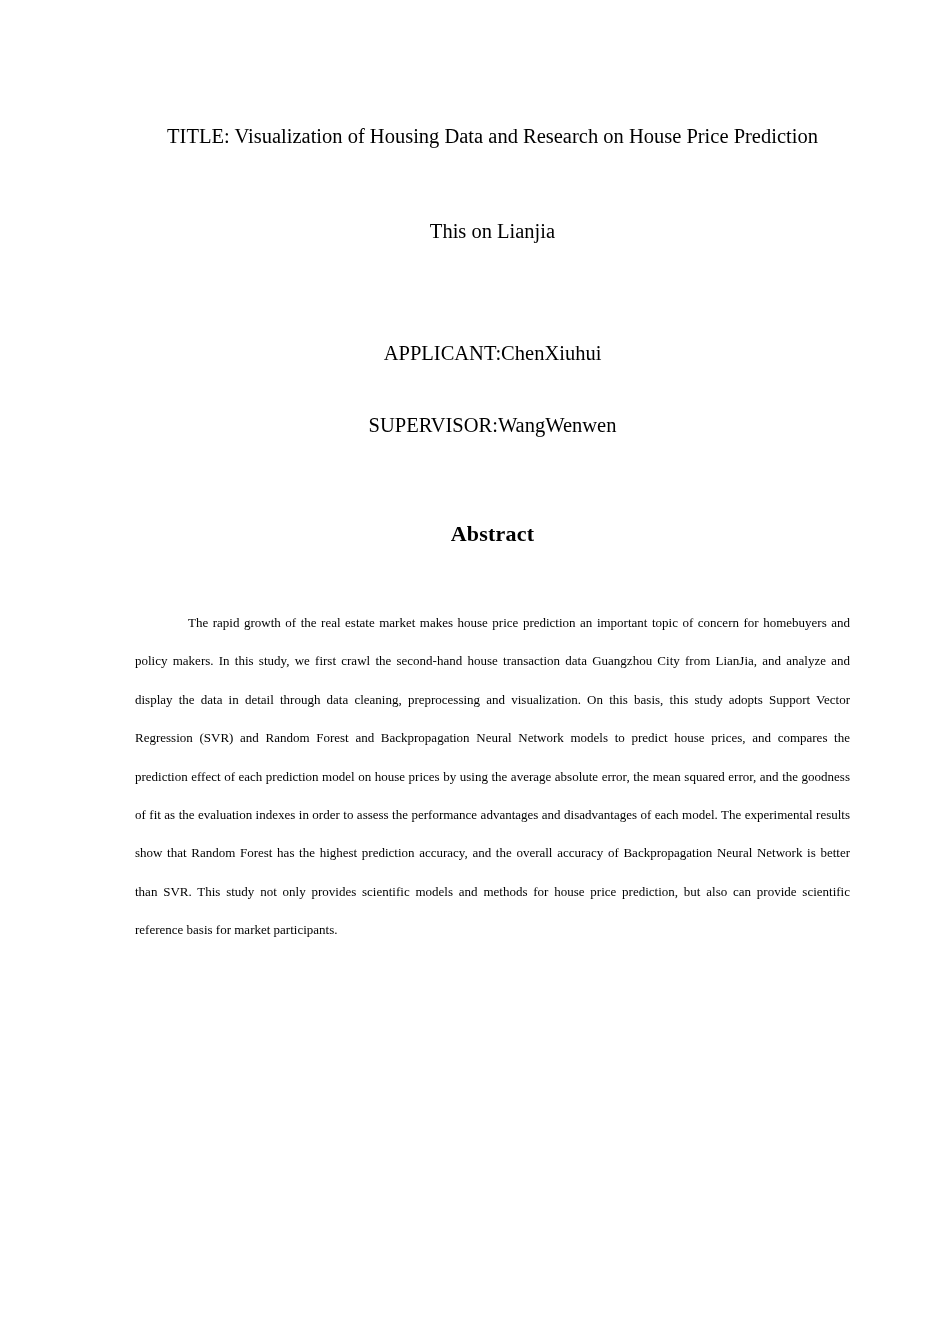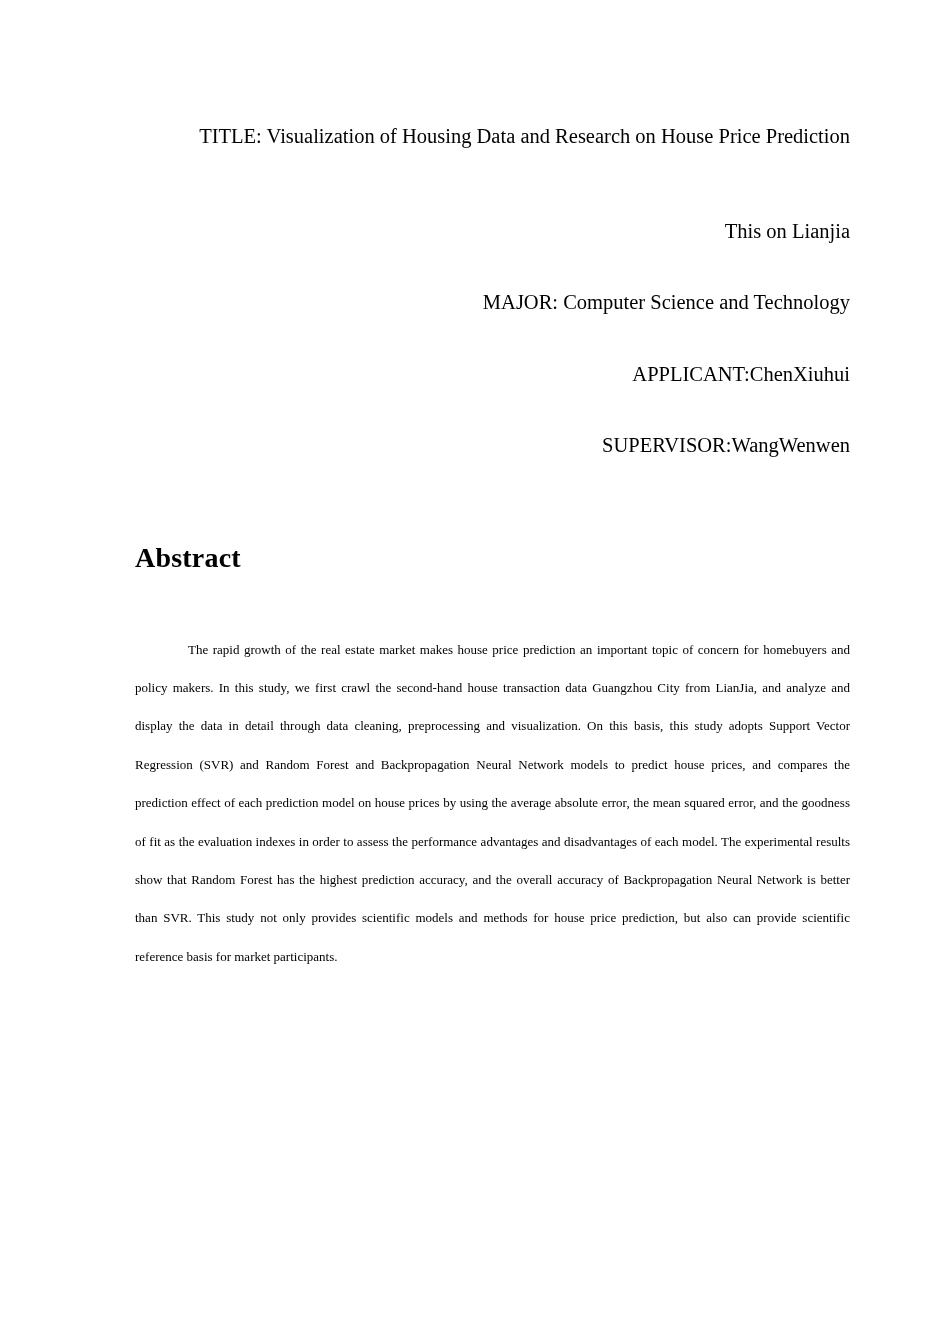--- a/index.html
+++ b/index.html
@@ -24,31 +24,32 @@
     width: 715px;
   }
 
   
   .title-block {
     padding-top: 126px;
   }
   .doc-line {
     font-size: 20.5px;
     line-height: 1.0;
-    text-align: right;
+    text-align: center;
     white-space: pre-wrap;
   }
   .title-line-1 { margin-bottom: 0; }
   .gap-title   { height: 74px; }
   .gap-meta    { height: 51px; }
 
   
   .abstract-heading {
     margin-top: 86px;
-    font-size: 28px;
+    text-align: center;
+    font-size: 22px;
     font-weight: bold;
     letter-spacing: 0.2px;
   }
 
   
   .abstract-body {
     margin-top: 57px;
     font-size: 13px;
     line-height: 38.4px;
     text-align: justify;
@@ -65,21 +66,20 @@
 
     <div class="title-block">
       <div class="doc-line title-line-1">TITLE: Visualization of Housing Data and Research on House Price Prediction</div>
 
       <div class="gap-title"></div>
 
       <div class="doc-line">This on Lianjia</div>
 
       <div class="gap-meta"></div>
 
-      <div class="doc-line">MAJOR: Computer Science and Technology</div>
 
       <div class="gap-meta"></div>
 
       <div class="doc-line">APPLICANT:ChenXiuhui</div>
 
       <div class="gap-meta"></div>
 
       <div class="doc-line">SUPERVISOR:WangWenwen</div>
     </div>
 

